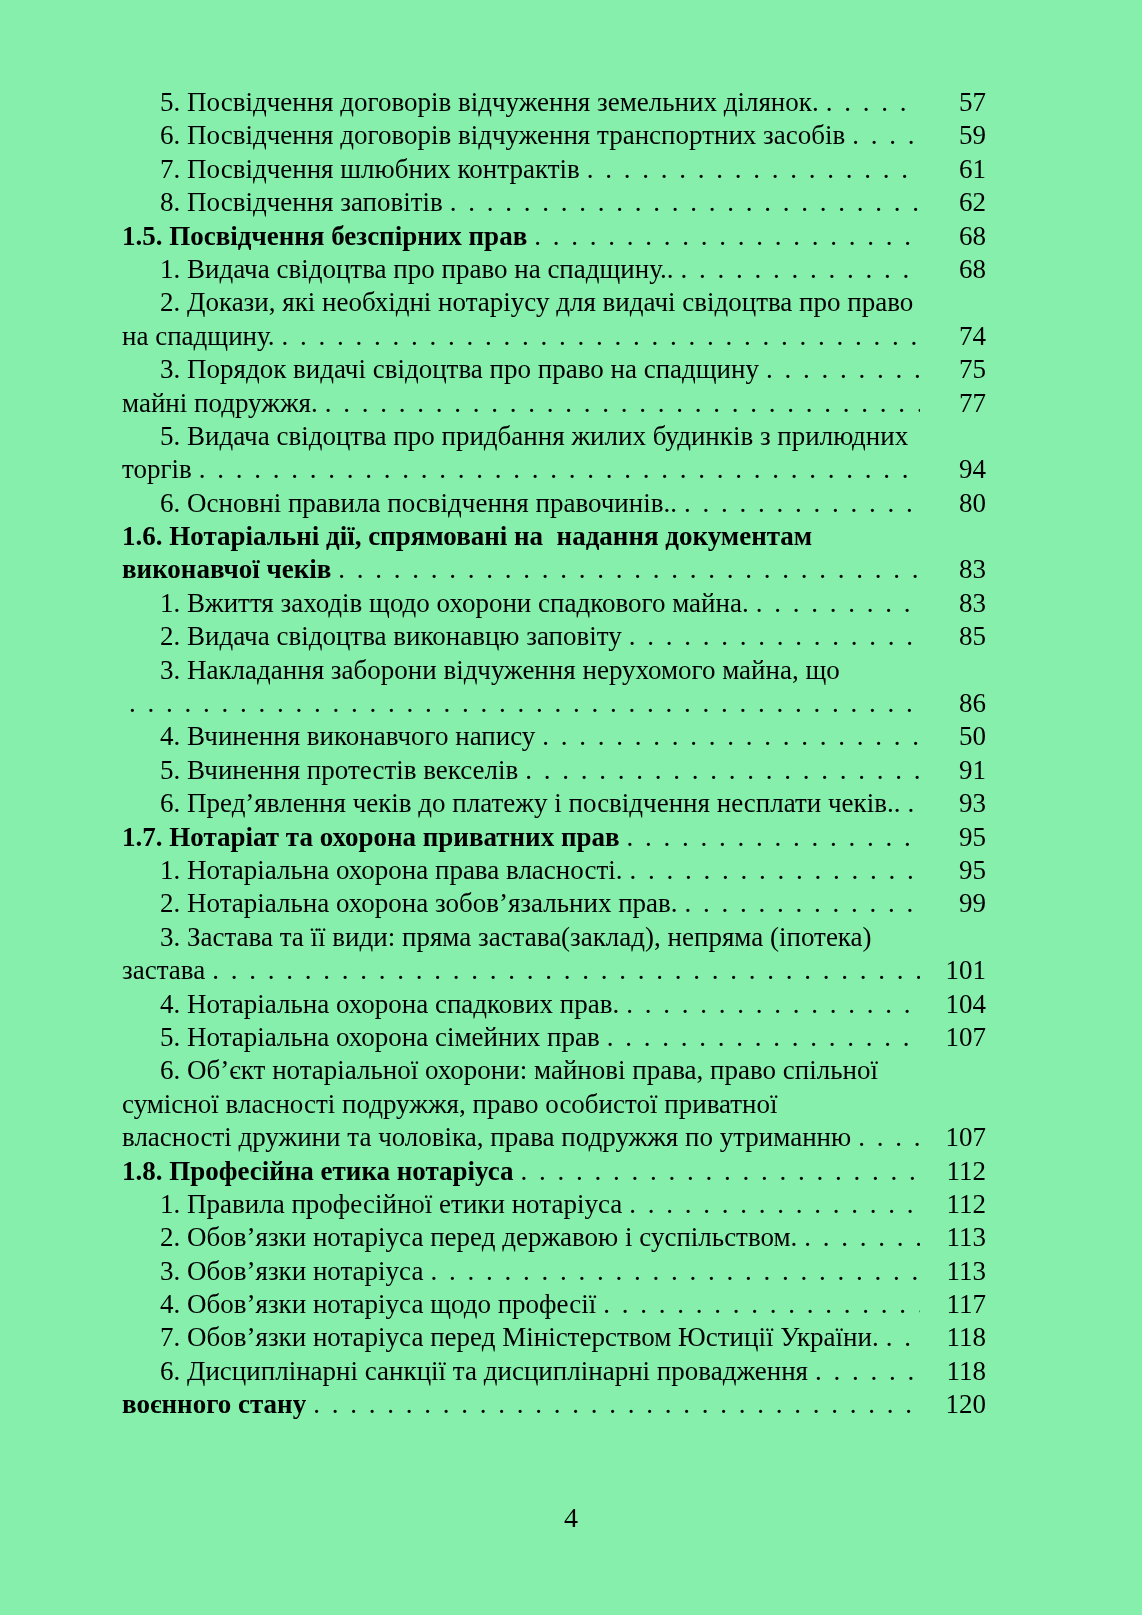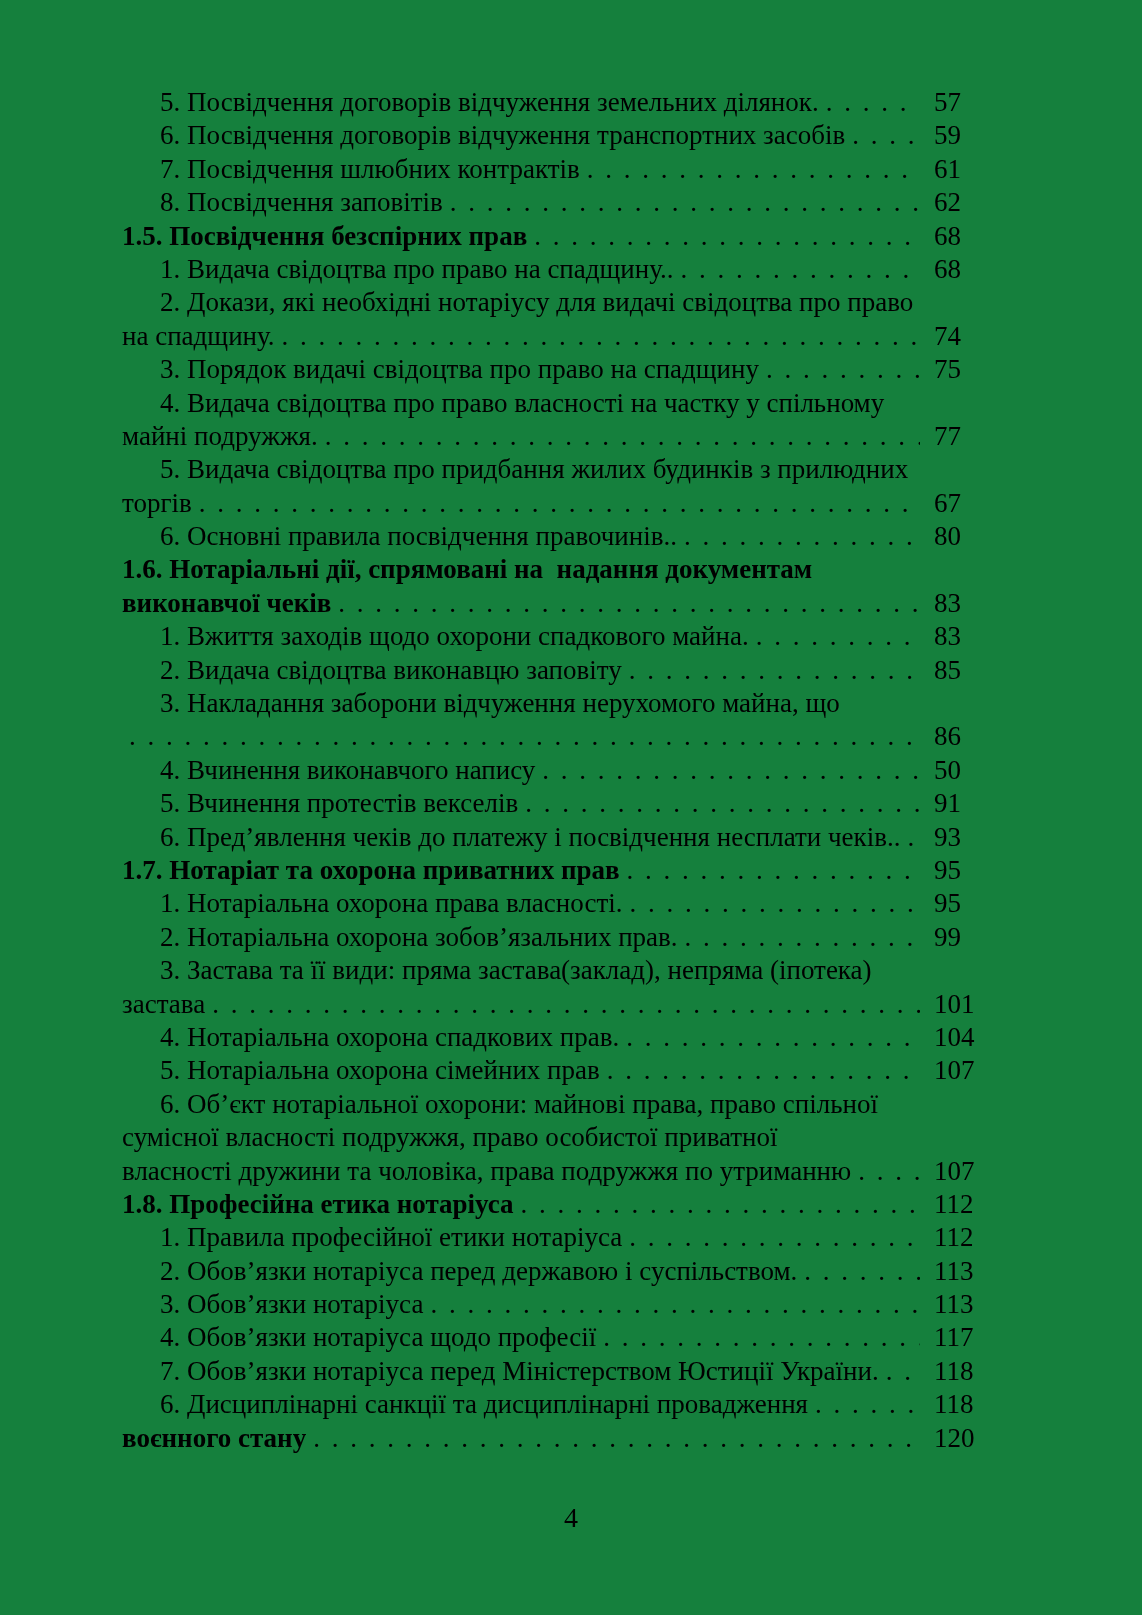--- a/index.html
+++ b/index.html
@@ -12,21 +12,21 @@
     height: 1615px;
     font-family: "Liberation Serif", "DejaVu Serif", serif;
     color: #000000;
     position: relative;
     overflow: hidden;
   }
   .page {
     position: relative;
     width: 1142px;
     height: 1615px;
-    background: #15803d;
+    background: #86efac;
   }
   .toc {
     position: absolute;
     left: 122px;
     top: 86px;
     width: 864px;
   }
   .row {
     display: flex;
     align-items: baseline;
@@ -49,21 +49,21 @@
     overflow: hidden;
     white-space: pre;
     word-spacing: 5px;
     padding-left: 7px;
     font-weight: normal;
   }
   .pagenum {
     flex: 0 0 auto;
     min-width: 52px;
     margin-left: 14px;
-    text-align: left;
+    text-align: right;
     font-weight: normal;
   }
   .footer {
     position: absolute;
     left: 0;
     top: 1502px;
     width: 1142px;
     text-align: center;
     font-size: 28px;
   }
@@ -75,24 +75,23 @@
   <div class="toc" id="toc-list">
       <div class="row indent"><span class="row-text">5. Посвідчення договорів відчуження земельних ділянок.</span><span class="leader">. . . . . . . . . . . . . . . . . . . . . . . . . . . . . . . . . . . . . . . . . . . . . . . . . . . . . . . . . . . . . . . . . . . . . . </span><span class="pagenum">57</span></div>
       <div class="row indent"><span class="row-text">6. Посвідчення договорів відчуження транспортних засобів</span><span class="leader">. . . . . . . . . . . . . . . . . . . . . . . . . . . . . . . . . . . . . . . . . . . . . . . . . . . . . . . . . . . . . . . . . . . . . . </span><span class="pagenum">59</span></div>
       <div class="row indent"><span class="row-text">7. Посвідчення шлюбних контрактів</span><span class="leader">. . . . . . . . . . . . . . . . . . . . . . . . . . . . . . . . . . . . . . . . . . . . . . . . . . . . . . . . . . . . . . . . . . . . . . </span><span class="pagenum">61</span></div>
       <div class="row indent"><span class="row-text">8. Посвідчення заповітів</span><span class="leader">. . . . . . . . . . . . . . . . . . . . . . . . . . . . . . . . . . . . . . . . . . . . . . . . . . . . . . . . . . . . . . . . . . . . . . </span><span class="pagenum">62</span></div>
       <div class="row bold"><span class="row-text">1.5. Посвідчення безспірних прав</span><span class="leader">. . . . . . . . . . . . . . . . . . . . . . . . . . . . . . . . . . . . . . . . . . . . . . . . . . . . . . . . . . . . . . . . . . . . . . </span><span class="pagenum">68</span></div>
       <div class="row indent"><span class="row-text">1. Видача свідоцтва про право на спадщину..</span><span class="leader">. . . . . . . . . . . . . . . . . . . . . . . . . . . . . . . . . . . . . . . . . . . . . . . . . . . . . . . . . . . . . . . . . . . . . . </span><span class="pagenum">68</span></div>
       <div class="row indent"><span class="row-text">2. Докази, які необхідні нотаріусу для видачі свідоцтва про право</span></div>
       <div class="row"><span class="row-text">на спадщину.</span><span class="leader">. . . . . . . . . . . . . . . . . . . . . . . . . . . . . . . . . . . . . . . . . . . . . . . . . . . . . . . . . . . . . . . . . . . . . . </span><span class="pagenum">74</span></div>
       <div class="row indent"><span class="row-text">3. Порядок видачі свідоцтва про право на спадщину</span><span class="leader">. . . . . . . . . . . . . . . . . . . . . . . . . . . . . . . . . . . . . . . . . . . . . . . . . . . . . . . . . . . . . . . . . . . . . . </span><span class="pagenum">75</span></div>
-      <div class="row indent"><span class="row-text">4. Видача свідоцтва про право власності на частку у спільному</span></div>
       <div class="row"><span class="row-text">майні подружжя.</span><span class="leader">. . . . . . . . . . . . . . . . . . . . . . . . . . . . . . . . . . . . . . . . . . . . . . . . . . . . . . . . . . . . . . . . . . . . . . </span><span class="pagenum">77</span></div>
       <div class="row indent"><span class="row-text">5. Видача свідоцтва про придбання жилих будинків з прилюдних</span></div>
-      <div class="row"><span class="row-text">торгів</span><span class="leader">. . . . . . . . . . . . . . . . . . . . . . . . . . . . . . . . . . . . . . . . . . . . . . . . . . . . . . . . . . . . . . . . . . . . . . </span><span class="pagenum">67</span></div>
+      <div class="row"><span class="row-text">торгів</span><span class="leader">. . . . . . . . . . . . . . . . . . . . . . . . . . . . . . . . . . . . . . . . . . . . . . . . . . . . . . . . . . . . . . . . . . . . . . </span><span class="pagenum">94</span></div>
       <div class="row indent"><span class="row-text">6. Основні правила посвідчення правочинів..</span><span class="leader">. . . . . . . . . . . . . . . . . . . . . . . . . . . . . . . . . . . . . . . . . . . . . . . . . . . . . . . . . . . . . . . . . . . . . . </span><span class="pagenum">80</span></div>
       <div class="row bold"><span class="row-text">1.6. Нотаріальні дії, спрямовані на  надання документам</span></div>
       <div class="row bold"><span class="row-text">виконавчої чеків</span><span class="leader">. . . . . . . . . . . . . . . . . . . . . . . . . . . . . . . . . . . . . . . . . . . . . . . . . . . . . . . . . . . . . . . . . . . . . . </span><span class="pagenum">83</span></div>
       <div class="row indent"><span class="row-text">1. Вжиття заходів щодо охорони спадкового майна.</span><span class="leader">. . . . . . . . . . . . . . . . . . . . . . . . . . . . . . . . . . . . . . . . . . . . . . . . . . . . . . . . . . . . . . . . . . . . . . </span><span class="pagenum">83</span></div>
       <div class="row indent"><span class="row-text">2. Видача свідоцтва виконавцю заповіту</span><span class="leader">. . . . . . . . . . . . . . . . . . . . . . . . . . . . . . . . . . . . . . . . . . . . . . . . . . . . . . . . . . . . . . . . . . . . . . </span><span class="pagenum">85</span></div>
       <div class="row indent"><span class="row-text">3. Накладання заборони відчуження нерухомого майна, що</span></div>
       <div class="row"><span class="leader">. . . . . . . . . . . . . . . . . . . . . . . . . . . . . . . . . . . . . . . . . . . . . . . . . . . . . . . . . . . . . . . . . . . . . . </span><span class="pagenum">86</span></div>
       <div class="row indent"><span class="row-text">4. Вчинення виконавчого напису</span><span class="leader">. . . . . . . . . . . . . . . . . . . . . . . . . . . . . . . . . . . . . . . . . . . . . . . . . . . . . . . . . . . . . . . . . . . . . . </span><span class="pagenum">50</span></div>
       <div class="row indent"><span class="row-text">5. Вчинення протестів векселів</span><span class="leader">. . . . . . . . . . . . . . . . . . . . . . . . . . . . . . . . . . . . . . . . . . . . . . . . . . . . . . . . . . . . . . . . . . . . . . </span><span class="pagenum">91</span></div>
       <div class="row indent"><span class="row-text">6. Пред’явлення чеків до платежу і посвідчення несплати чеків..</span><span class="leader">. . . . . . . . . . . . . . . . . . . . . . . . . . . . . . . . . . . . . . . . . . . . . . . . . . . . . . . . . . . . . . . . . . . . . . </span><span class="pagenum">93</span></div>

